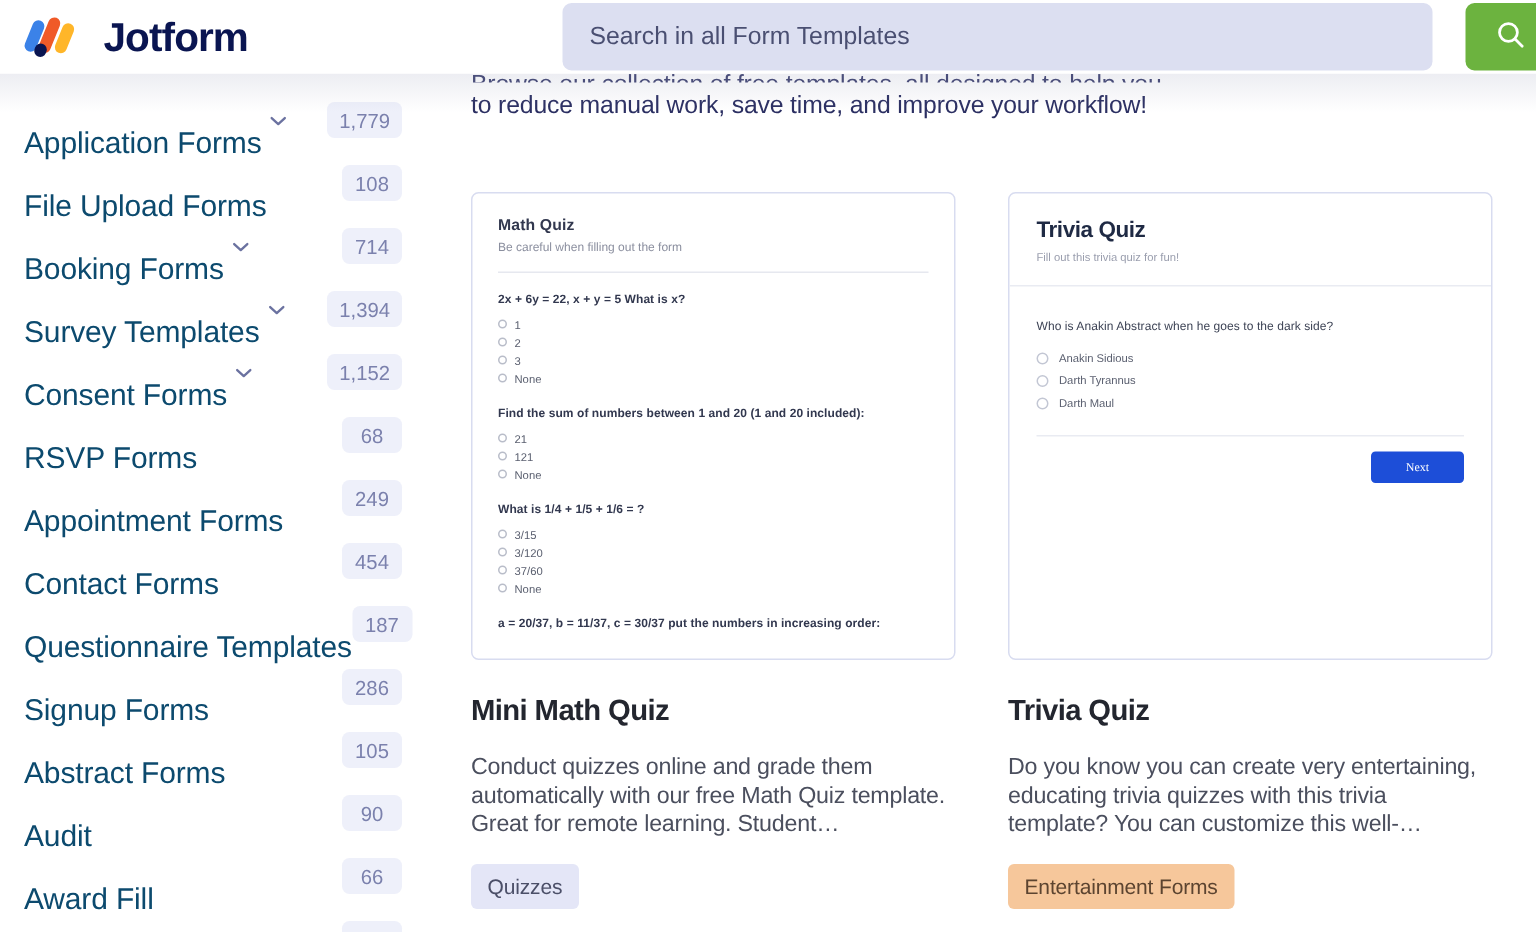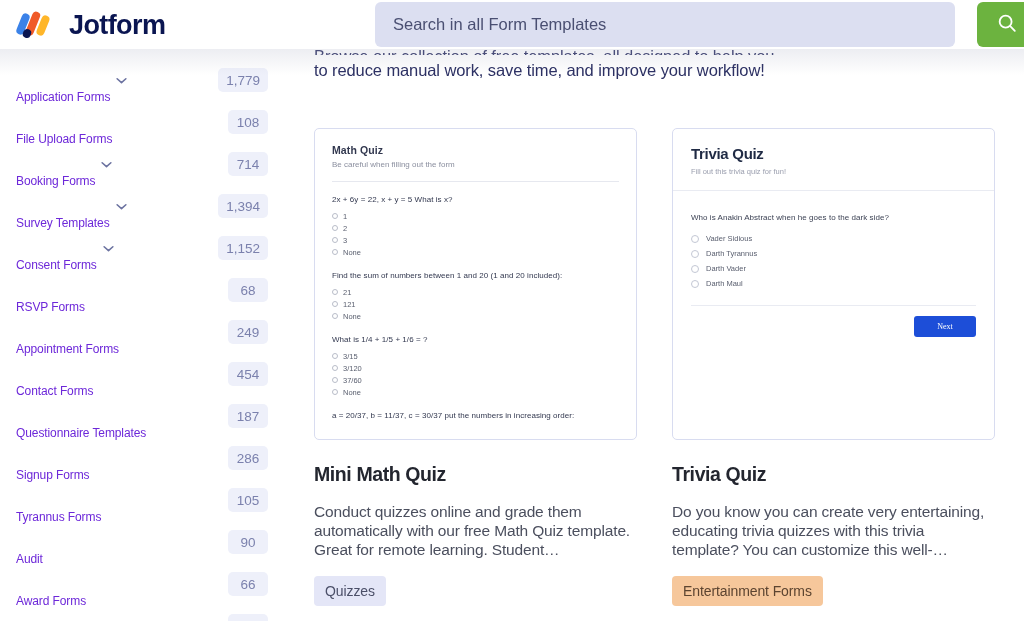--- a/index.html
+++ b/index.html
@@ -121,22 +121,22 @@
     padding-top: 10px;
   }
   .side-item {
     height: 42px;
     display: flex;
     align-items: center;
     padding: 0 22px 0 16px;
     cursor: pointer;
   }
   .side-label {
-    font-size: 12px;
-    color: #6d28d9;
+    font-size: 20px;
+    color: #0c4a6e;
     white-space: nowrap;
     letter-spacing: -0.1px;
     margin-top: 33px;
   }
   .caret {
     margin-left: 6px;
     display: inline-flex;
     align-items: center;
   }
   .side-count {
@@ -214,21 +214,21 @@
     color: #8b8f9f;
     margin-top: 4px;
   }
   .mp-rule {
     height: 1px;
     background: #e6e8ef;
     margin: 12px 0 13px 0;
   }
   .mp-q {
     font-size: 8px;
-    font-weight: normal;
+    font-weight: bold;
     color: #32384f;
     margin-bottom: 6px;
     letter-spacing: 0.05px;
   }
   .mp-opt {
     display: flex;
     align-items: center;
     gap: 5px;
     font-size: 7.5px;
     color: #5b6070;
@@ -426,31 +426,31 @@
       <span class="side-label">Questionnaire Templates</span>
       <span class="side-count">187</span>
     </div>
 
     <div class="side-item">
       <span class="side-label">Signup Forms</span>
       <span class="side-count">286</span>
     </div>
 
     <div class="side-item">
-      <span class="side-label">Tyrannus Forms</span>
+      <span class="side-label">Abstract Forms</span>
       <span class="side-count">105</span>
     </div>
 
     <div class="side-item">
       <span class="side-label">Audit</span>
       <span class="side-count">90</span>
     </div>
 
     <div class="side-item">
-      <span class="side-label">Award Forms</span>
+      <span class="side-label">Award Fill</span>
       <span class="side-count">66</span>
     </div>
 
     <div class="side-partial">
       <span class="side-count"></span>
     </div>
   </nav>
 
   <main class="main">
 
@@ -538,29 +538,25 @@
 
         <div class="preview">
           <div class="tp-head">
             <div class="tp-title">Trivia Quiz</div>
             <div class="tp-sub">Fill out this trivia quiz for fun!</div>
           </div>
           <div class="tp-body">
             <div class="tp-q">Who is Anakin Abstract when he goes to the dark side?</div>
             <div class="tp-opt">
                 <span class="tp-radio"></span>
-                <span>Vader Sidious</span>
+                <span>Anakin Sidious</span>
               </div>
             <div class="tp-opt">
                 <span class="tp-radio"></span>
                 <span>Darth Tyrannus</span>
-              </div>
-            <div class="tp-opt">
-                <span class="tp-radio"></span>
-                <span>Darth Vader</span>
               </div>
             <div class="tp-opt">
                 <span class="tp-radio"></span>
                 <span>Darth Maul</span>
               </div>
             <div class="tp-divider"></div>
           </div>
           <div class="tp-next-row">
             <button class="tp-next">Next</button>
           </div>

